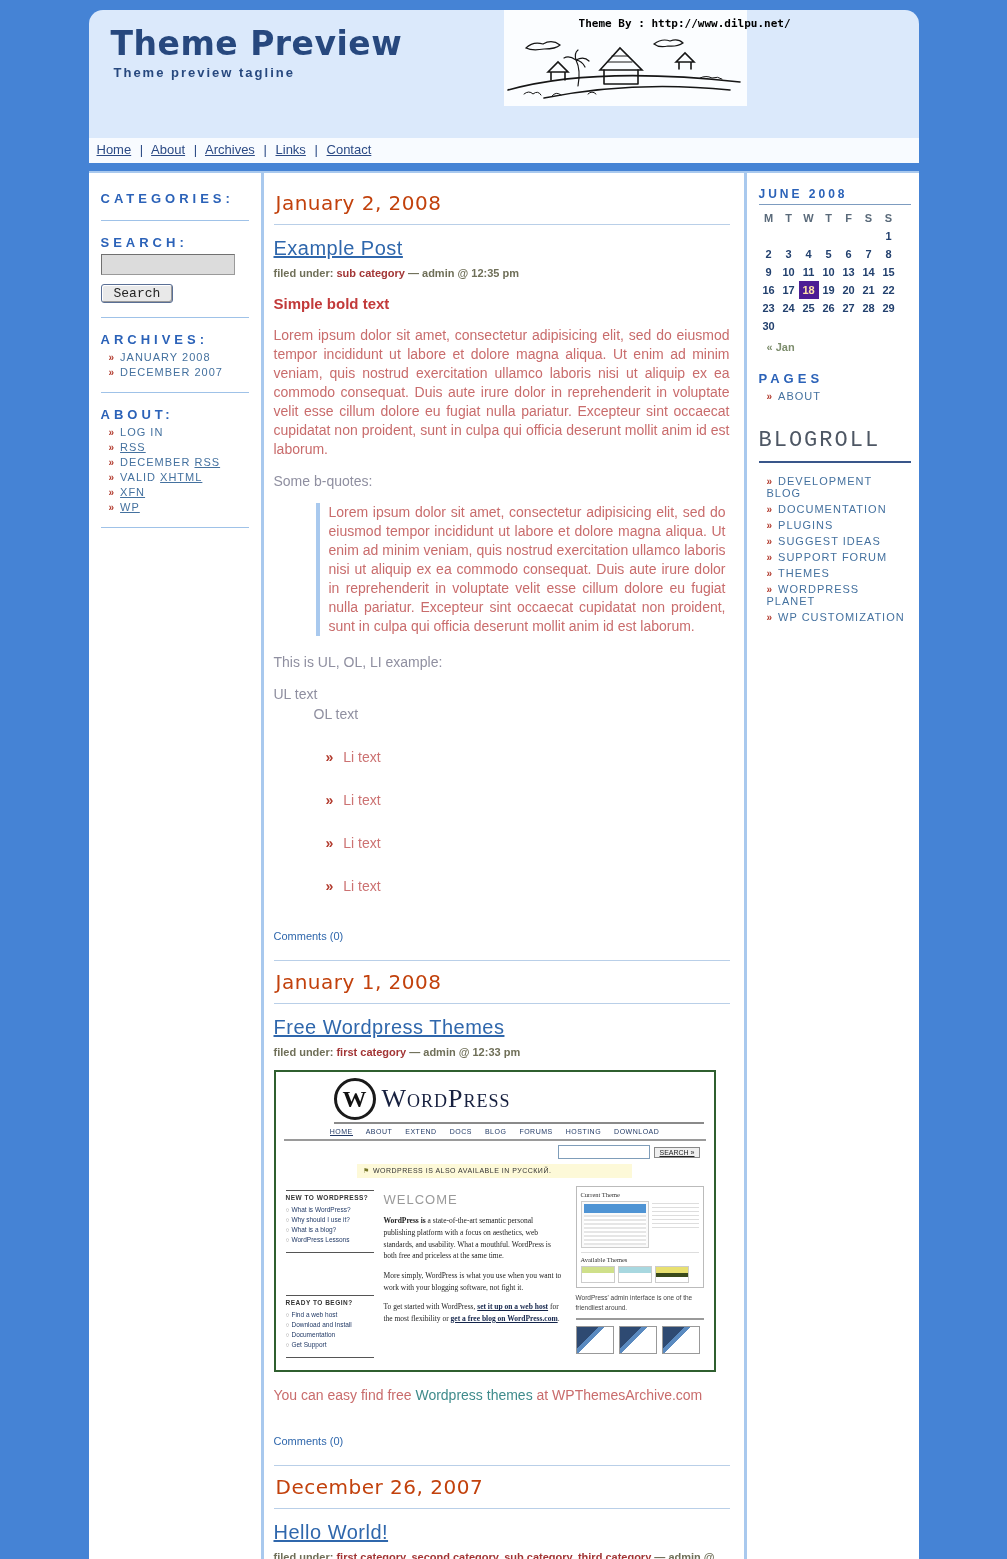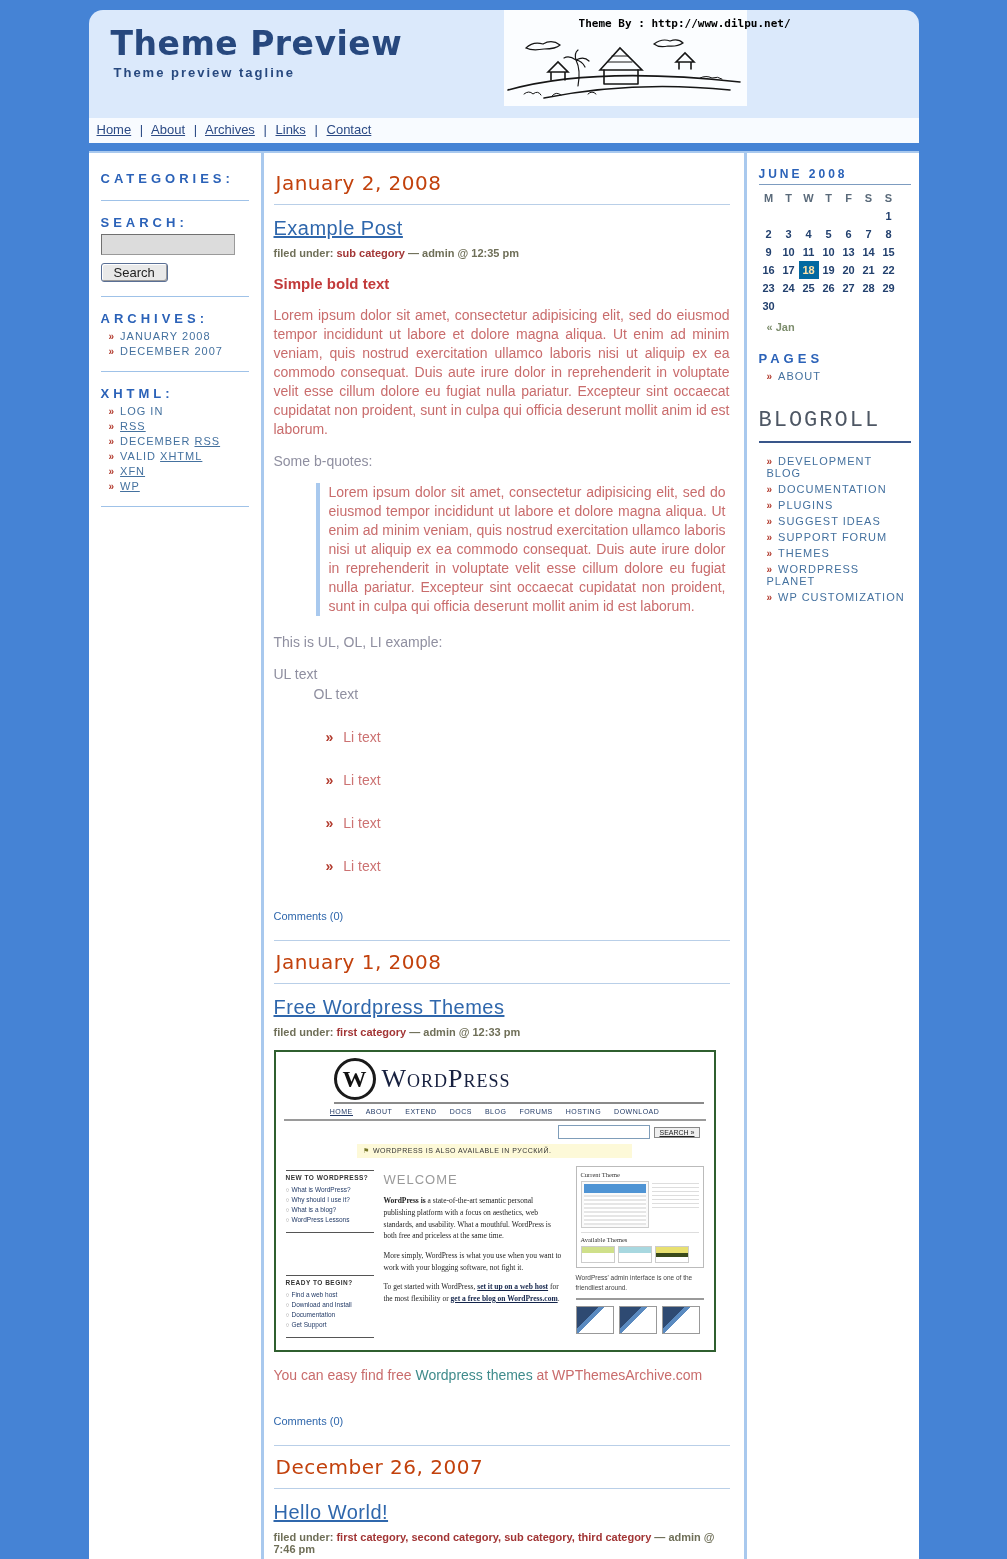--- a/index.html
+++ b/index.html
@@ -1,19 +1,19 @@
 <!DOCTYPE html>
 <html><head>
 <meta charset="utf-8">
 <style>
   html,body { margin:0; padding:0; background:#4583d5; font-family:"Liberation Sans",sans-serif; }
   .page { width:830px; margin:0 auto; }
 
   
-  .header { margin-top:10px; height:108px; background:#dbe9fb; border-radius:14px 14px 0 0; position:relative; }
+  .header { margin-top:10px; height:128px; background:#dbe9fb; border-radius:14px 14px 0 0; position:relative; }
   .site-title { margin:0; padding:14px 0 2px 22px; font-size:33px; font-weight:bold; color:#27487e;
                 font-family:"DejaVu Sans",sans-serif; letter-spacing:0.5px; }
   .tagline { padding-left:25px; color:#27487e; font-weight:bold; font-size:13px; letter-spacing:2px; }
   .header-art { position:absolute; top:0; right:172px; width:243px; height:96px; background:#fbfdff; }
   .theme-by { position:absolute; top:7px; right:-44px; font-family:"DejaVu Sans Mono",monospace;
               font-size:11px; font-weight:bold; color:#000; white-space:nowrap; }
   .sketch { position:absolute; bottom:2px; left:0; }
 
   
   .nav { background:#f8fbff; padding:4px 8px 6px; font-size:13px; }
@@ -32,29 +32,29 @@
   .slist { list-style:none; margin:2px 0 6px; padding:0 0 0 8px; }
   .slist li { font-size:11px; letter-spacing:1px; margin:3px 0; color:#44719f; }
   .slist li.sub { padding-left:16px; }
   .slist .b { color:#b23b2e; font-weight:bold; margin-right:5px; font-size:10px; }
   .slist a { color:#44719f; text-decoration:none; }
   .slist a .u { text-decoration:underline; }
   hr.sb { border:0; border-top:1px solid #9fc2e8; margin:14px 2px 14px 0; }
   .search-input { width:128px; height:17px; background:#dcdcdc; border:1px solid #9a9a9a;
                   border-top-color:#707070; border-left-color:#707070; margin:4px 0 8px; display:block; }
   .search-btn { font-size:13px; padding:1px 12px; background:#e9e9e9; border:1px solid #5a6f95; border-radius:3px;
-                box-shadow:inset -1px -1px 0 #9a9a9a, inset 1px 1px 0 #ffffff; color:#222; cursor:pointer; }
+                box-shadow:inset -1px -1px 0 #9a9a9a, inset 1px 1px 0 #ffffff; color:#222; cursor:pointer;font-family:Liberation Mono, monospace; }
 
   
   .cal-title { font-size:12px; font-weight:bold; color:#2b62b8; letter-spacing:3px;
                border-bottom:1px solid #7d9cc0; padding:10px 0 3px; margin:0 0 2px; }
   table.cal { border-collapse:collapse; margin:4px 0 2px; }
   table.cal th { font-size:11px; color:#5a6a7a; font-weight:bold; padding:3px 4px; }
   table.cal td { font-size:11px; font-weight:bold; color:#22406e; text-align:center; padding:3px 3px; min-width:14px; }
-  table.cal td.today { background:#0369a1; color:#ffe2a8; }
+  table.cal td.today { background:#4c1d95; color:#ffe2a8; }
   .prev-link { display:inline-block; font-size:11px; font-weight:bold; color:#7d8d6d; margin:3px 0 16px 8px; text-decoration:none; }
   .blogroll-h { font-size:22px; color:#4e5764; letter-spacing:2px; font-weight:normal;
                 border-bottom:2px solid #39568a; padding:18px 0 8px; margin:8px 0 12px;
                 font-family:Liberation Mono, monospace; }
   .blogroll li { margin:4px 0; }
 
   
   .post { margin-bottom:16px; }
   .post-date { font-size:20px; color:#c2410c; font-weight:normal; letter-spacing:0.5px;
                border-top:1px solid #b9cfe8; border-bottom:1px solid #b9cfe8;
@@ -180,21 +180,21 @@
       <button class="search-btn">Search</button>
       <hr class="sb">
 
       <h3 class="sb-h">ARCHIVES:</h3>
       <ul class="slist">
         <li><span class="b">»</span><a href="#">JANUARY 2008</a></li>
         <li><span class="b">»</span><a href="#">DECEMBER 2007</a></li>
       </ul>
       <hr class="sb">
 
-      <h3 class="sb-h">XHTML:</h3>
+      <h3 class="sb-h">ABOUT:</h3>
       <ul class="slist">
         <li><span class="b">»</span><a href="#"><span>LOG IN</span><span class="u"></span></a></li>
         <li><span class="b">»</span><a href="#"><span></span><span class="u">RSS</span></a></li>
         <li><span class="b">»</span><a href="#"><span>DECEMBER </span><span class="u">RSS</span></a></li>
         <li><span class="b">»</span><a href="#"><span>VALID </span><span class="u">XHTML</span></a></li>
         <li><span class="b">»</span><a href="#"><span></span><span class="u">XFN</span></a></li>
         <li><span class="b">»</span><a href="#"><span></span><span class="u">WP</span></a></li>
       </ul>
       <hr class="sb">
     </div>

